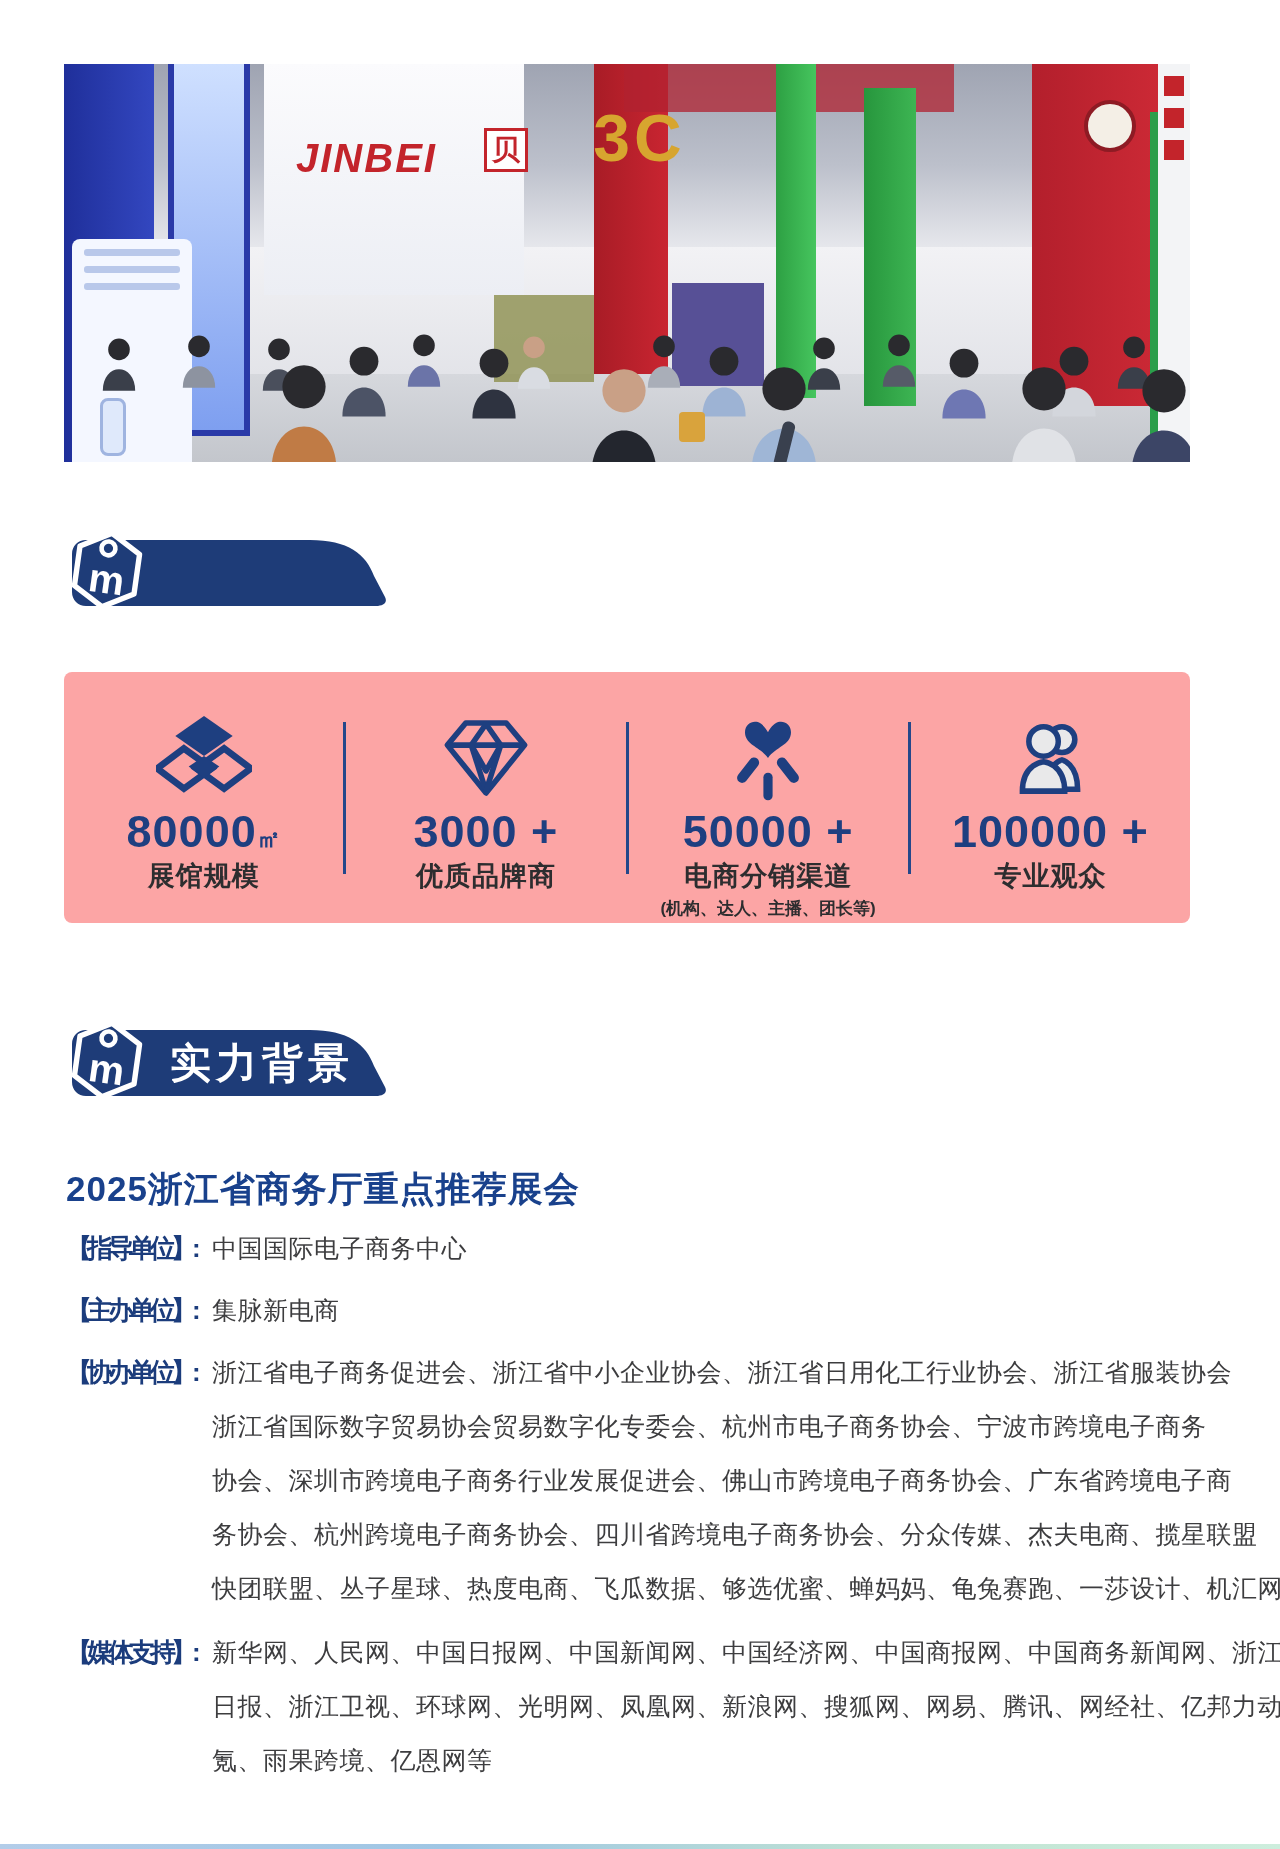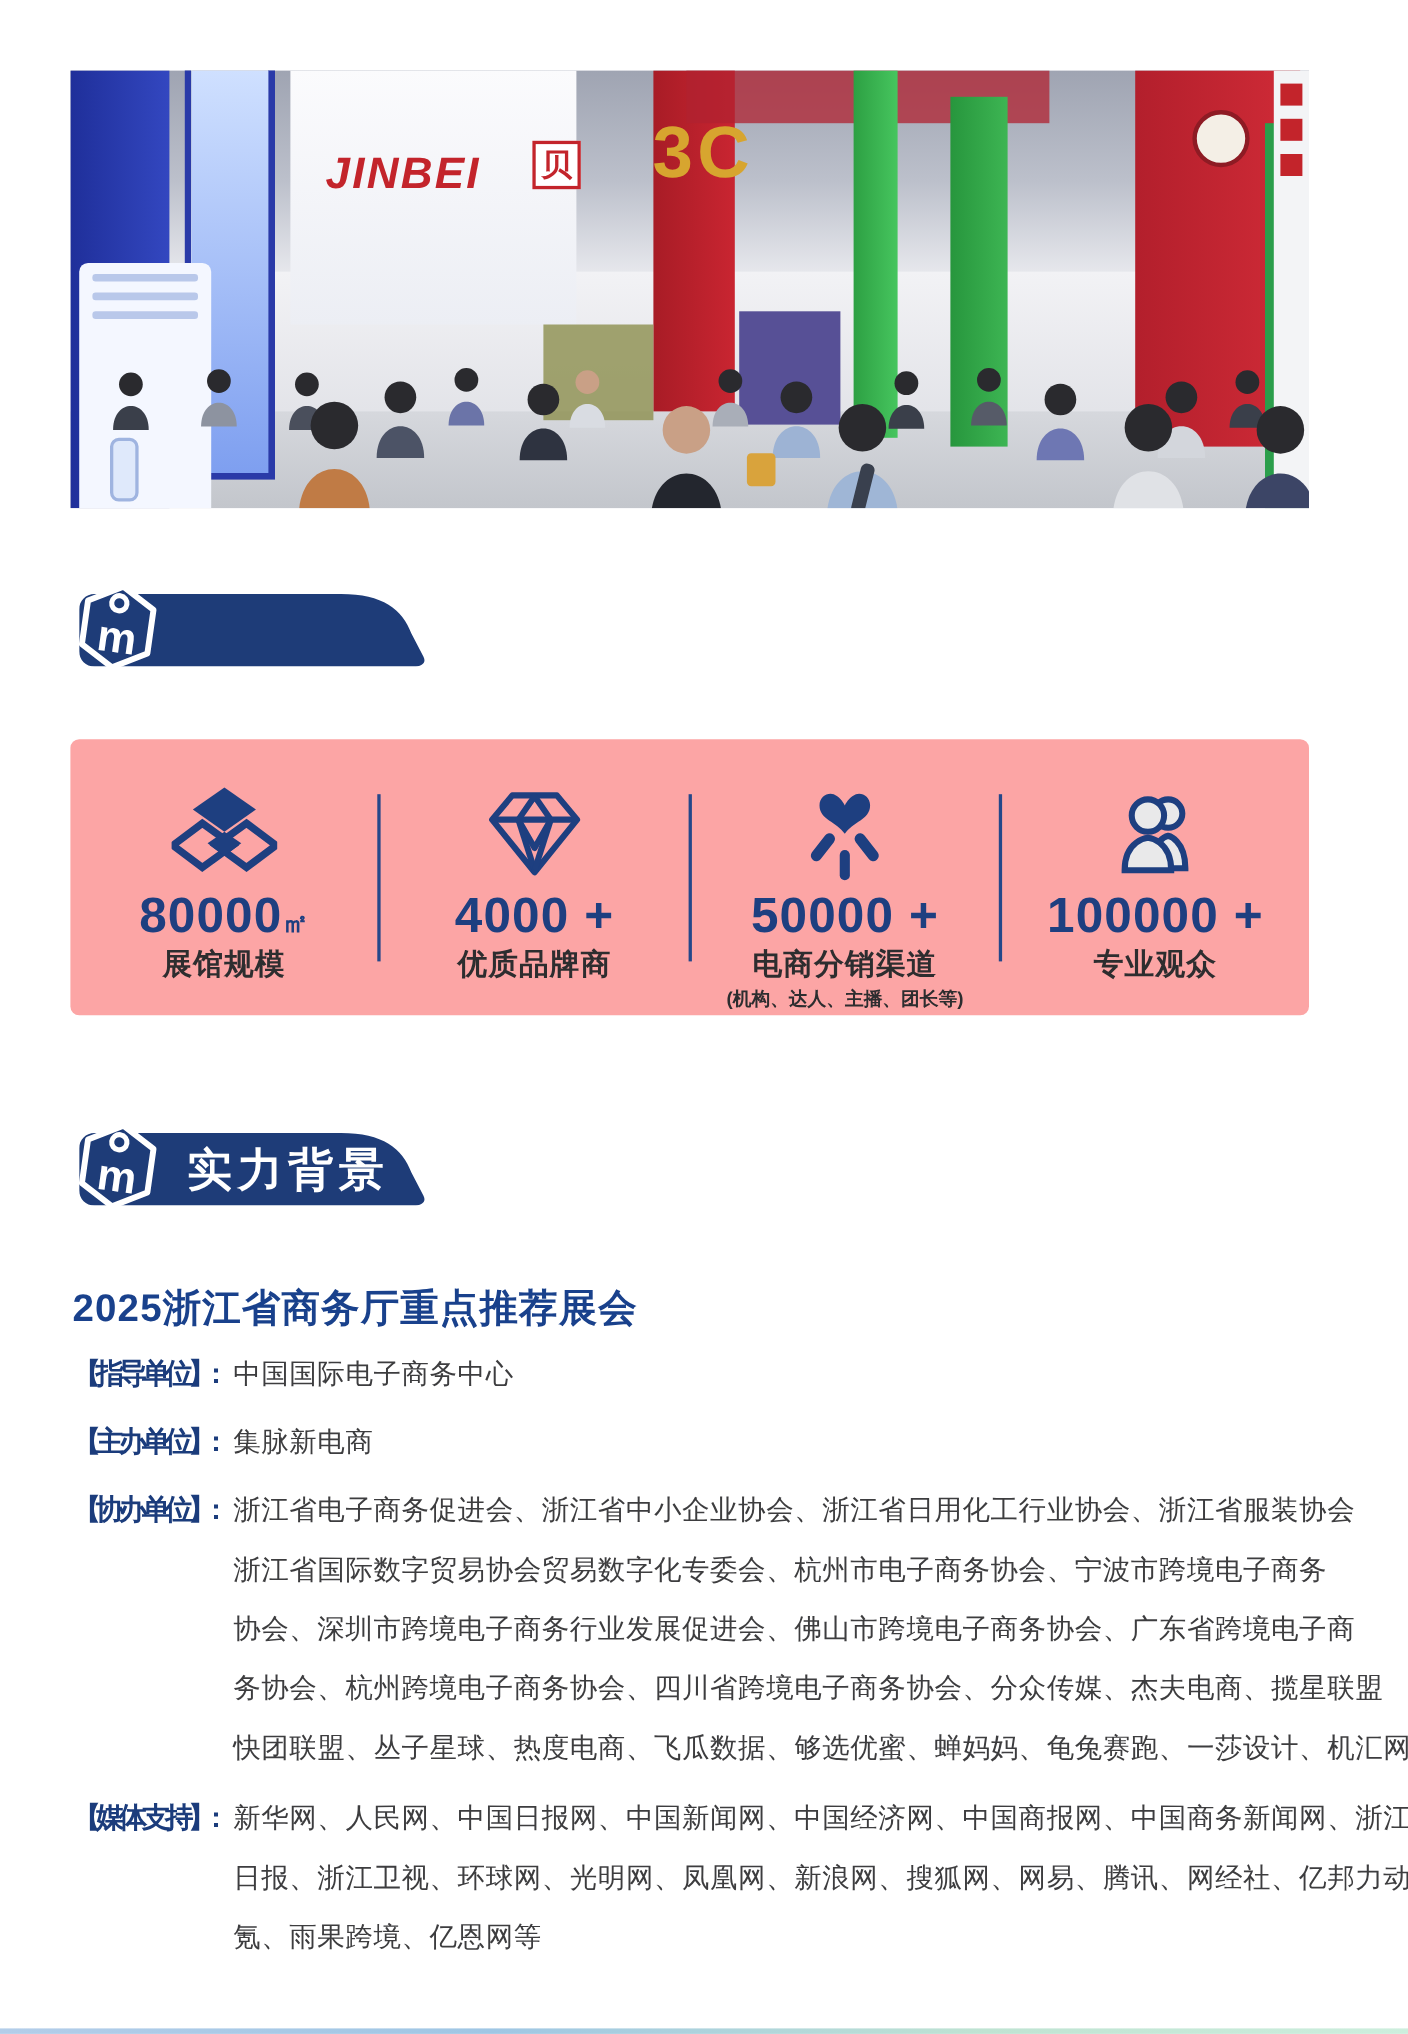--- a/index.html
+++ b/index.html
@@ -243,21 +243,21 @@
       <svg width="92" height="86" viewBox="0 0 100 92">
         <g fill="none" stroke="#1e3f80" stroke-width="6" stroke-linejoin="round">
           <polygon points="28,8 72,8 92,32 50,84 8,32"></polygon>
           <line x1="8" y1="32" x2="92" y2="32"></line>
           <polygon points="50,9 66,32 50,60 34,32"></polygon>
           <line x1="34" y1="32" x2="50" y2="82"></line>
           <line x1="66" y1="32" x2="50" y2="82"></line>
         </g>
       </svg>
     </div>
-    <div class="stat-num"><span class="stat-value">4000 +</span></div>
+    <div class="stat-num"><span class="stat-value">3000 +</span></div>
     <div class="stat-label">优质品牌商</div>
   </div>
 
   <div class="vsep"></div>
 
   <div class="stat">
     <div class="icon">
       <svg width="92" height="92" viewBox="0 0 100 100">
         <path d="M50,50 C42,38 25,36 25,22 C25,13 33,9 39,11 C44,13 48,18 50,22 C52,18 56,13 61,11 C67,9 75,13 75,22 C75,36 58,38 50,50 Z" fill="#1e3f80"></path>
         <g fill="#1e3f80">

